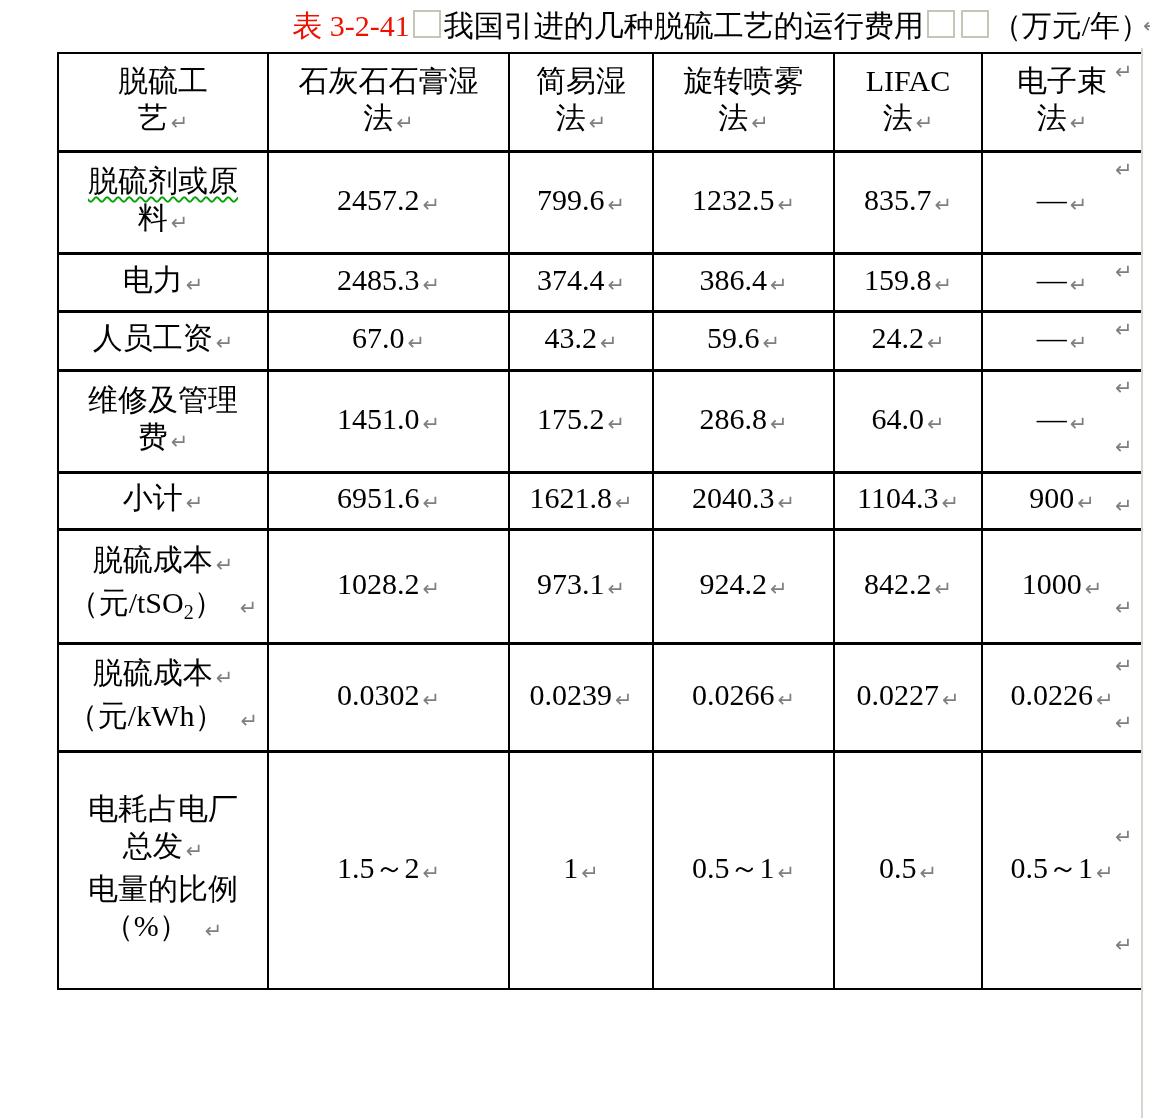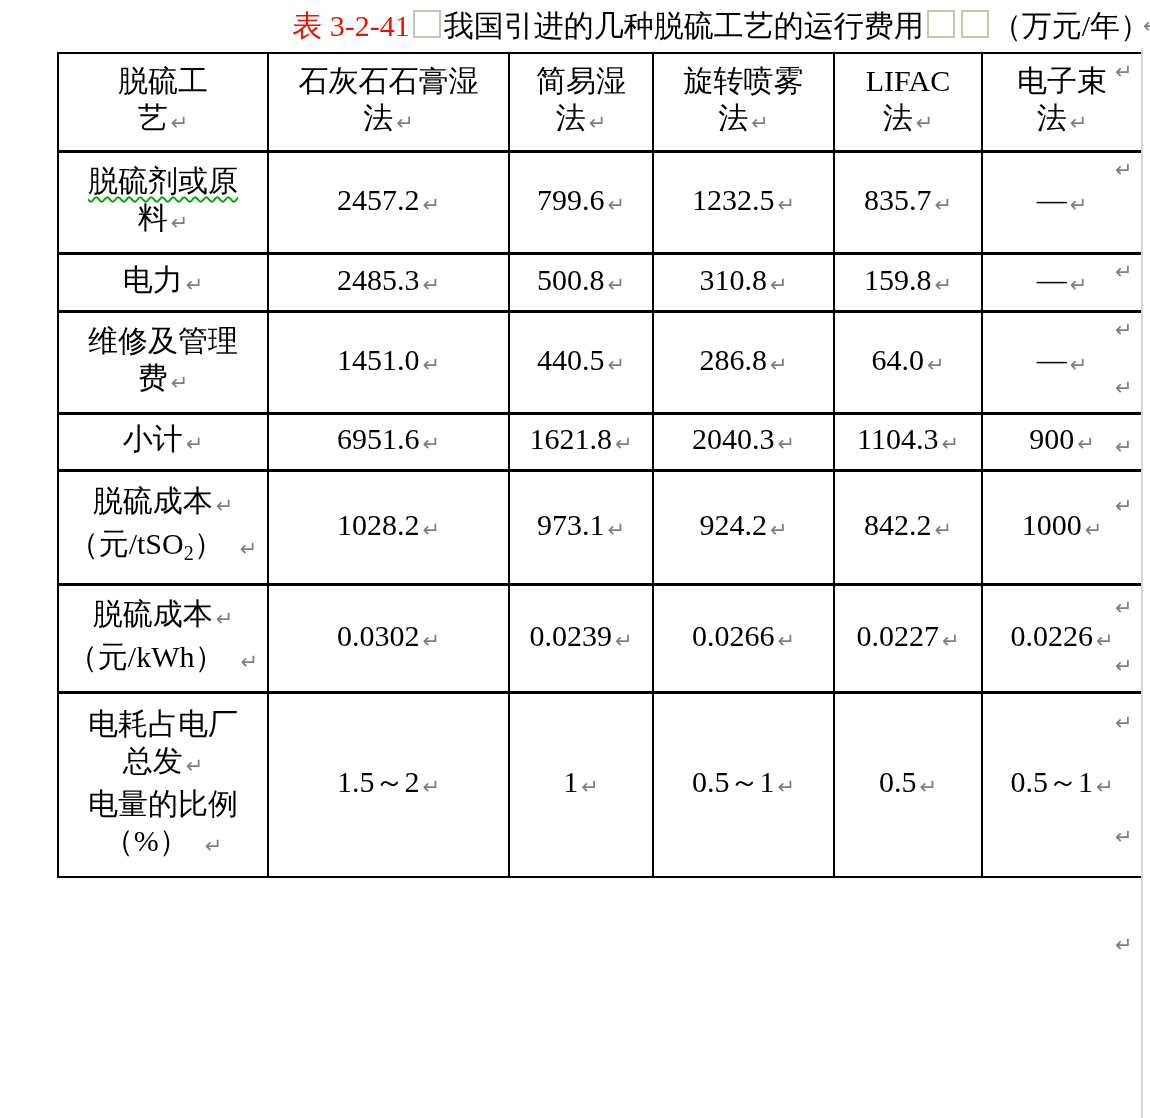--- a/index.html
+++ b/index.html
@@ -40,21 +40,21 @@
   .line{display:block;}
   .squiggle{
     text-decoration:underline wavy #00a400;
     text-decoration-thickness:2px;text-underline-offset:5px;
     text-decoration-skip-ink:none;
   }
   .sub{font-size:20px;vertical-align:-6px;}
   
   .h0{height:98px}.h1{height:102px}.h2{height:58px}.h3{height:58px}
   .h4{height:59px}.h5{height:59px}.h6{height:102px}.h7{height:58px}
-  .h8{height:57px}.h9{height:114px}.h10{height:108px}.h11{height:185px}
+  .h8{height:57px}.h9{height:114px}.h10{height:108px}.h11{height:238px}
   
   .rowend{position:absolute;left:1112px;width:30px;text-align:left;}
   
   .margin-line{
     position:absolute;left:1141px;top:48px;width:2px;height:1070px;
     background:#d6d6cc;
   }
   .title-endmark{position:absolute;left:1140px;top:14px;}
 </style>
 </head>
@@ -112,36 +112,44 @@
     <td class="num"><span>2457.2</span><span class="mark">↵</span></td>
     <td class="num"><span>799.6</span><span class="mark">↵</span></td>
     <td class="num"><span>1232.5</span><span class="mark">↵</span></td>
     <td class="num"><span>835.7</span><span class="mark">↵</span></td>
     <td class="num"><span>—</span><span class="mark">↵</span></td>
   </tr>
 
   <tr class="h2">
     <td><span>电力</span><span class="mark">↵</span></td>
     <td class="num"><span>2485.3</span><span class="mark">↵</span></td>
-    <td class="num"><span>500.8</span><span class="mark">↵</span></td>
-    <td class="num"><span>310.8</span><span class="mark">↵</span></td>
+    <td class="num"><span>374.4</span><span class="mark">↵</span></td>
+    <td class="num"><span>386.4</span><span class="mark">↵</span></td>
     <td class="num"><span>159.8</span><span class="mark">↵</span></td>
     <td class="num"><span>—</span><span class="mark">↵</span></td>
   </tr>
 
 
 
+  <tr class="h5">
+    <td><span>人员工资</span><span class="mark">↵</span></td>
+    <td class="num"><span>67.0</span><span class="mark">↵</span></td>
+    <td class="num"><span>43.2</span><span class="mark">↵</span></td>
+    <td class="num"><span>59.6</span><span class="mark">↵</span></td>
+    <td class="num"><span>24.2</span><span class="mark">↵</span></td>
+    <td class="num"><span>—</span><span class="mark">↵</span></td>
+  </tr>
 
   <tr class="h6">
     <td>
       <span class="line"><span>维修及管理</span></span>
       <span class="line"><span>费</span><span class="mark">↵</span></span>
     </td>
     <td class="num"><span>1451.0</span><span class="mark">↵</span></td>
-    <td class="num"><span>440.5</span><span class="mark">↵</span></td>
+    <td class="num"><span>175.2</span><span class="mark">↵</span></td>
     <td class="num"><span>286.8</span><span class="mark">↵</span></td>
     <td class="num"><span>64.0</span><span class="mark">↵</span></td>
     <td class="num"><span>—</span><span class="mark">↵</span></td>
   </tr>
 
 
   <tr class="h8">
     <td><span>小计</span><span class="mark">↵</span></td>
     <td class="num"><span>6951.6</span><span class="mark">↵</span></td>
     <td class="num"><span>1621.8</span><span class="mark">↵</span></td>

